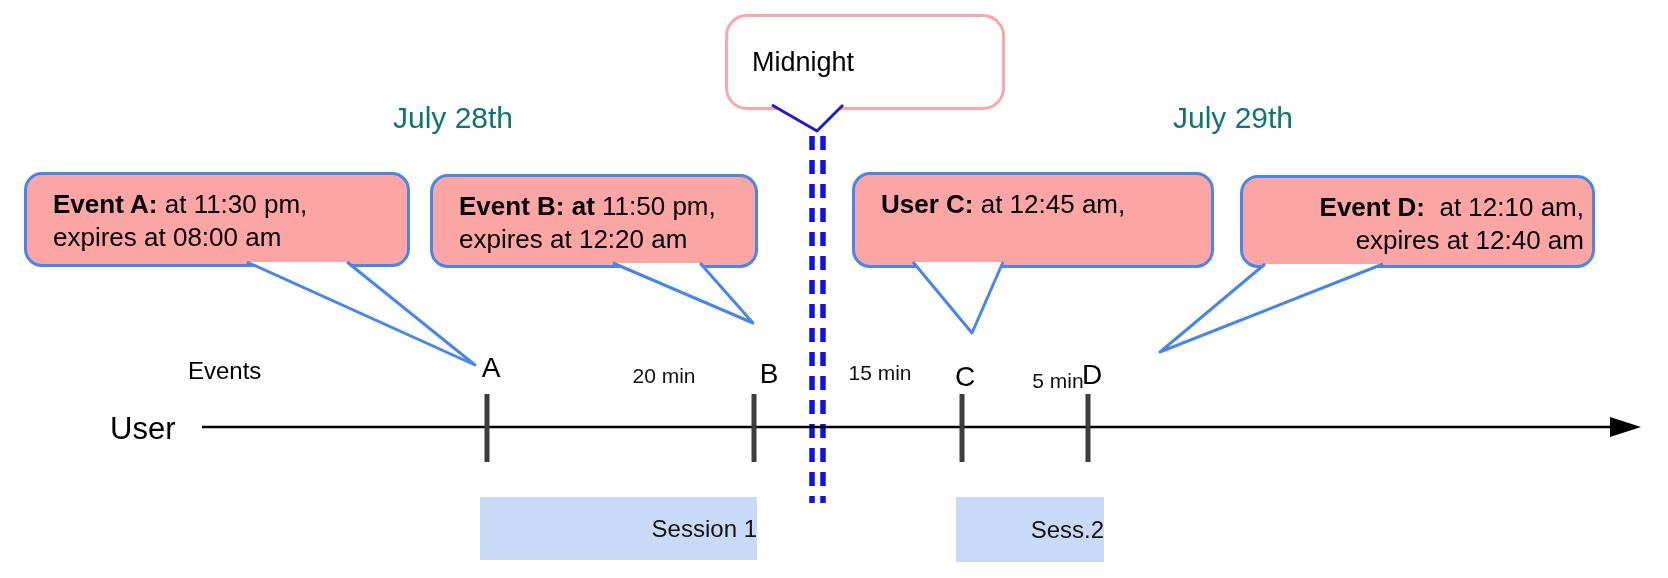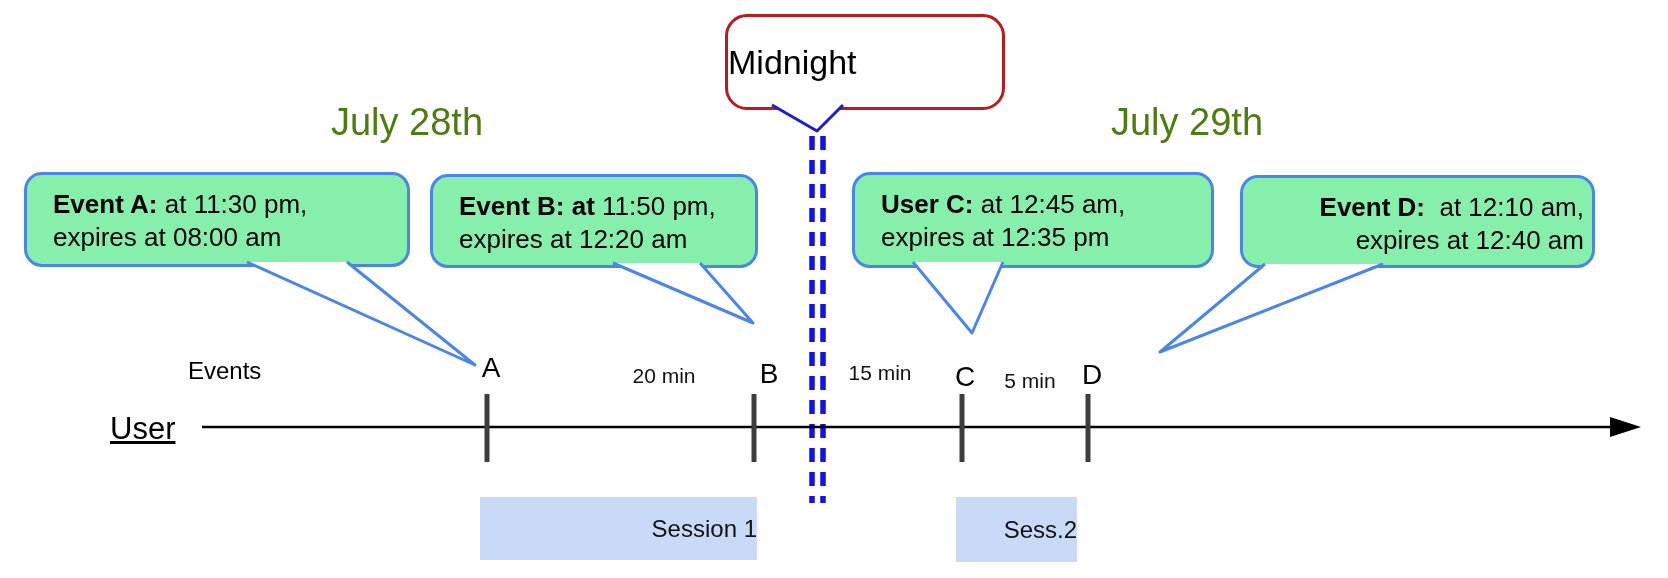--- a/index.html
+++ b/index.html
@@ -1,31 +1,31 @@
 <!DOCTYPE html>
 <html><head>
 <meta charset="utf-8">
 <style>
   html,body{margin:0;padding:0;background:#ffffff;}
   #canvas{
     position:relative;width:1668px;height:578px;background:#ffffff;overflow:hidden;
     font-family:"Liberation Sans", sans-serif;color:#000000;
   }
   .abs{position:absolute;}
-  .date-label{font-size:38px;color:#4d7c0f;transform:translateX(-50%);white-space:nowrap;}
+  .date-label{font-size:30px;color:#0f766e;transform:translateX(-50%);white-space:nowrap;margin-left:46px;}
   .bubble{
-    position:absolute;background:#86efac;border:3px solid #4a86e8;border-radius:18px;
+    position:absolute;background:#fca5a5;border:3px solid #4a86e8;border-radius:18px;
     box-sizing:border-box;padding:13px 8px 0 26px;font-size:26px;line-height:33px;z-index:2;
   }
   .bubble .b{font-weight:bold;}
   .bubble .rest{white-space:pre;}
   .midnight-bubble{
     position:absolute;left:725px;top:14px;width:280px;height:96px;box-sizing:border-box;
-    background:#ffffff;border:3px solid #b91c1c;border-radius:22px;z-index:2;
-    display:flex;align-items:center;font-size:34px;
+    background:#ffffff;border:3px solid #fca5a5;border-radius:22px;z-index:2;
+    display:flex;align-items:center;padding-left:24px;font-size:27px;
   }
   .axis-label{white-space:nowrap;}
   .marker-letter{font-size:28px;transform:translateX(-50%);white-space:nowrap;}
   .duration{font-size:21px;transform:translateX(-50%);white-space:nowrap;color:#111;}
   .session-box{
     position:absolute;background:#c9daf8;display:flex;align-items:center;justify-content:flex-end;
     font-size:24px;color:#111;z-index:1;
   }
   #overlay{position:absolute;left:0;top:0;z-index:10;pointer-events:none;}
 </style>
@@ -46,44 +46,43 @@
     <div>expires at 08:00 am</div>
   </div>
 
   <div class="bubble" style="left:430px;top:174px;width:328px;height:94px;">
     <div><span class="b">Event B: at</span><span class="rest"> 11:50 pm,</span></div>
     <div>expires at 12:20 am</div>
   </div>
 
   <div class="bubble" style="left:852px;top:172px;width:362px;height:96px;">
     <div><span class="b">User C:</span><span class="rest"> at 12:45 am,</span></div>
-    <div>expires at 12:35 pm</div>
   </div>
 
   <div class="bubble" style="left:1240px;top:175px;width:355px;height:93px;text-align:right;">
     <div><span class="b">Event D:</span><span class="rest">  at 12:10 am,</span></div>
     <div>expires at 12:40 am</div>
   </div>
 
   <div class="abs axis-label" style="left:188px;top:357px;font-size:24px;text-align:center;">Events</div>
-  <div class="abs axis-label" style="left:110px;top:411px;font-size:31px;text-decoration:underline;">User</div>
+  <div class="abs axis-label" style="left:110px;top:411px;font-size:31px;">User</div>
 
   <div class="abs marker-letter" style="left:491px;top:352px;">A</div>
   <div class="abs marker-letter" style="left:769px;top:358px;">B</div>
   <div class="abs marker-letter" style="left:965px;top:361px;">C</div>
   <div class="abs marker-letter" style="left:1092px;top:359px;">D</div>
 
   <div class="abs duration" style="left:664px;top:364px;">20 min</div>
   <div class="abs duration" style="left:880px;top:361px;">15 min</div>
-  <div class="abs duration" style="left:1030px;top:369px;">5 min</div>
+  <div class="abs duration" style="left:1058px;top:369px;">5 min</div>
 
   <div class="session-box" style="left:480px;top:497px;width:277px;height:63px;">
     <span>Session 1</span>
   </div>
-  <div class="session-box" style="left:956px;top:497px;width:121px;height:65px;">
+  <div class="session-box" style="left:956px;top:497px;width:148px;height:65px;">
     <span>Sess.2</span>
   </div>
 
   <svg id="overlay" width="1668" height="578" viewBox="0 0 1668 578">
 
     <line x1="812" y1="136" x2="812" y2="503" stroke="#1212e6" stroke-width="5.5" stroke-dasharray="14 10"></line>
     <line x1="823" y1="136" x2="823" y2="503" stroke="#1212e6" stroke-width="5.5" stroke-dasharray="14 10"></line>
 
     <line x1="202" y1="427" x2="1612" y2="427" stroke="#000000" stroke-width="2.6"></line>
     <polygon points="1610,417 1641,427 1610,437" fill="#000000"></polygon>

